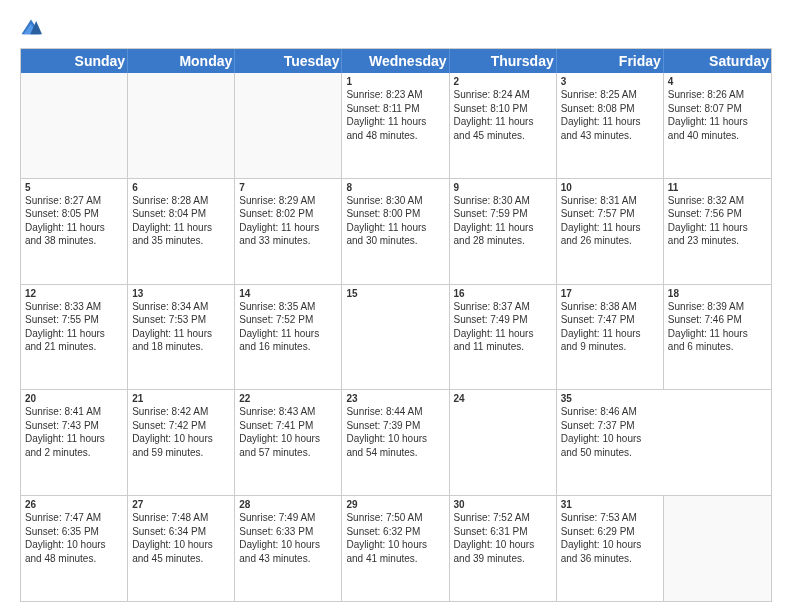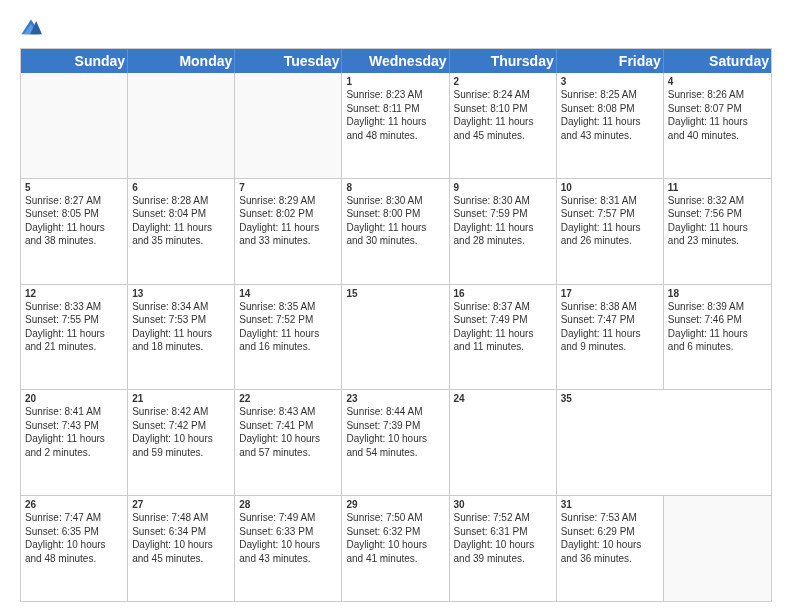--- a/index.html
+++ b/index.html
@@ -286,20 +286,23 @@
             <span class="day-num">23</span>
             <div class="cell-text">Sunrise: 8:44 AM
 Sunset: 7:39 PM
 Daylight: 10 hours and 54 minutes.</div>
           </div>
           <div class="cal-cell">
             <span class="day-num">24</span>
           </div>
           <div class="cal-cell">
             <span class="day-num">35</span>
+            <div class="cell-text">Sunrise: 8:46 AM
+Sunset: 7:37 PM
+Daylight: 10 hours and 50 minutes.</div>
           </div>
         </div>
         <div class="cal-row">
           <div class="cal-cell">
             <span class="day-num">26</span>
             <div class="cell-text">Sunrise: 7:47 AM
 Sunset: 6:35 PM
 Daylight: 10 hours and 48 minutes.</div>
           </div>
           <div class="cal-cell">

